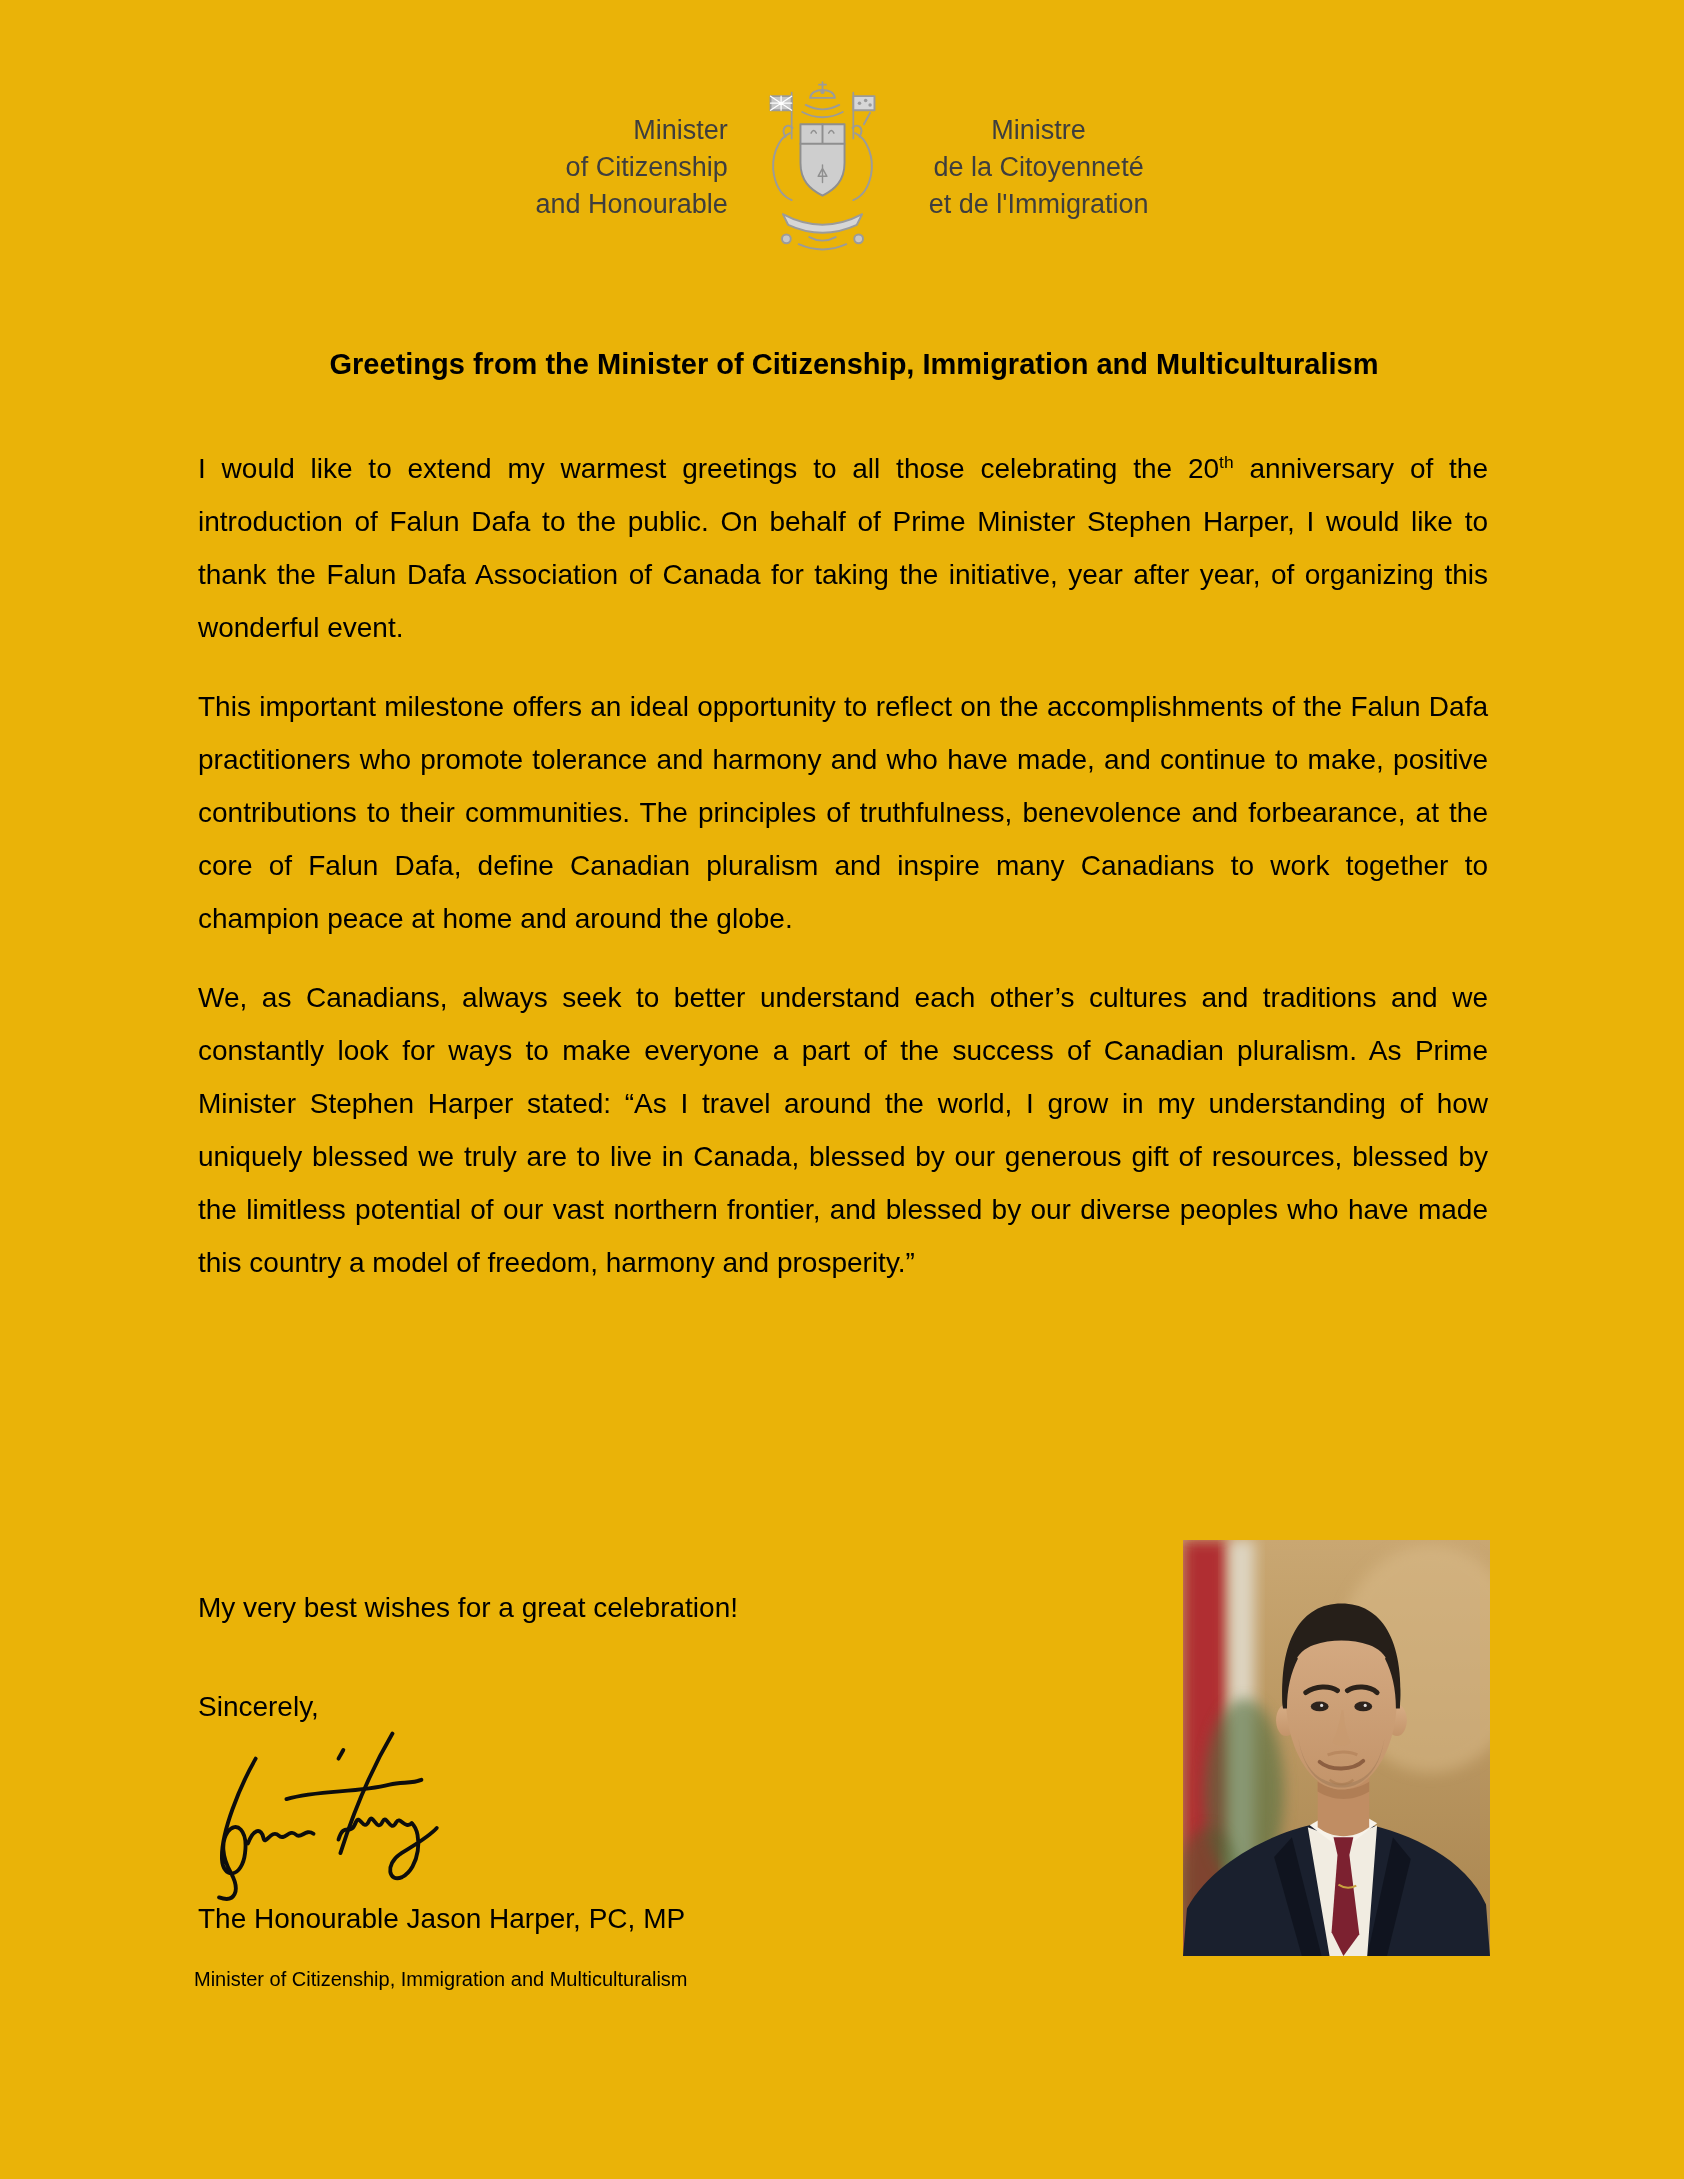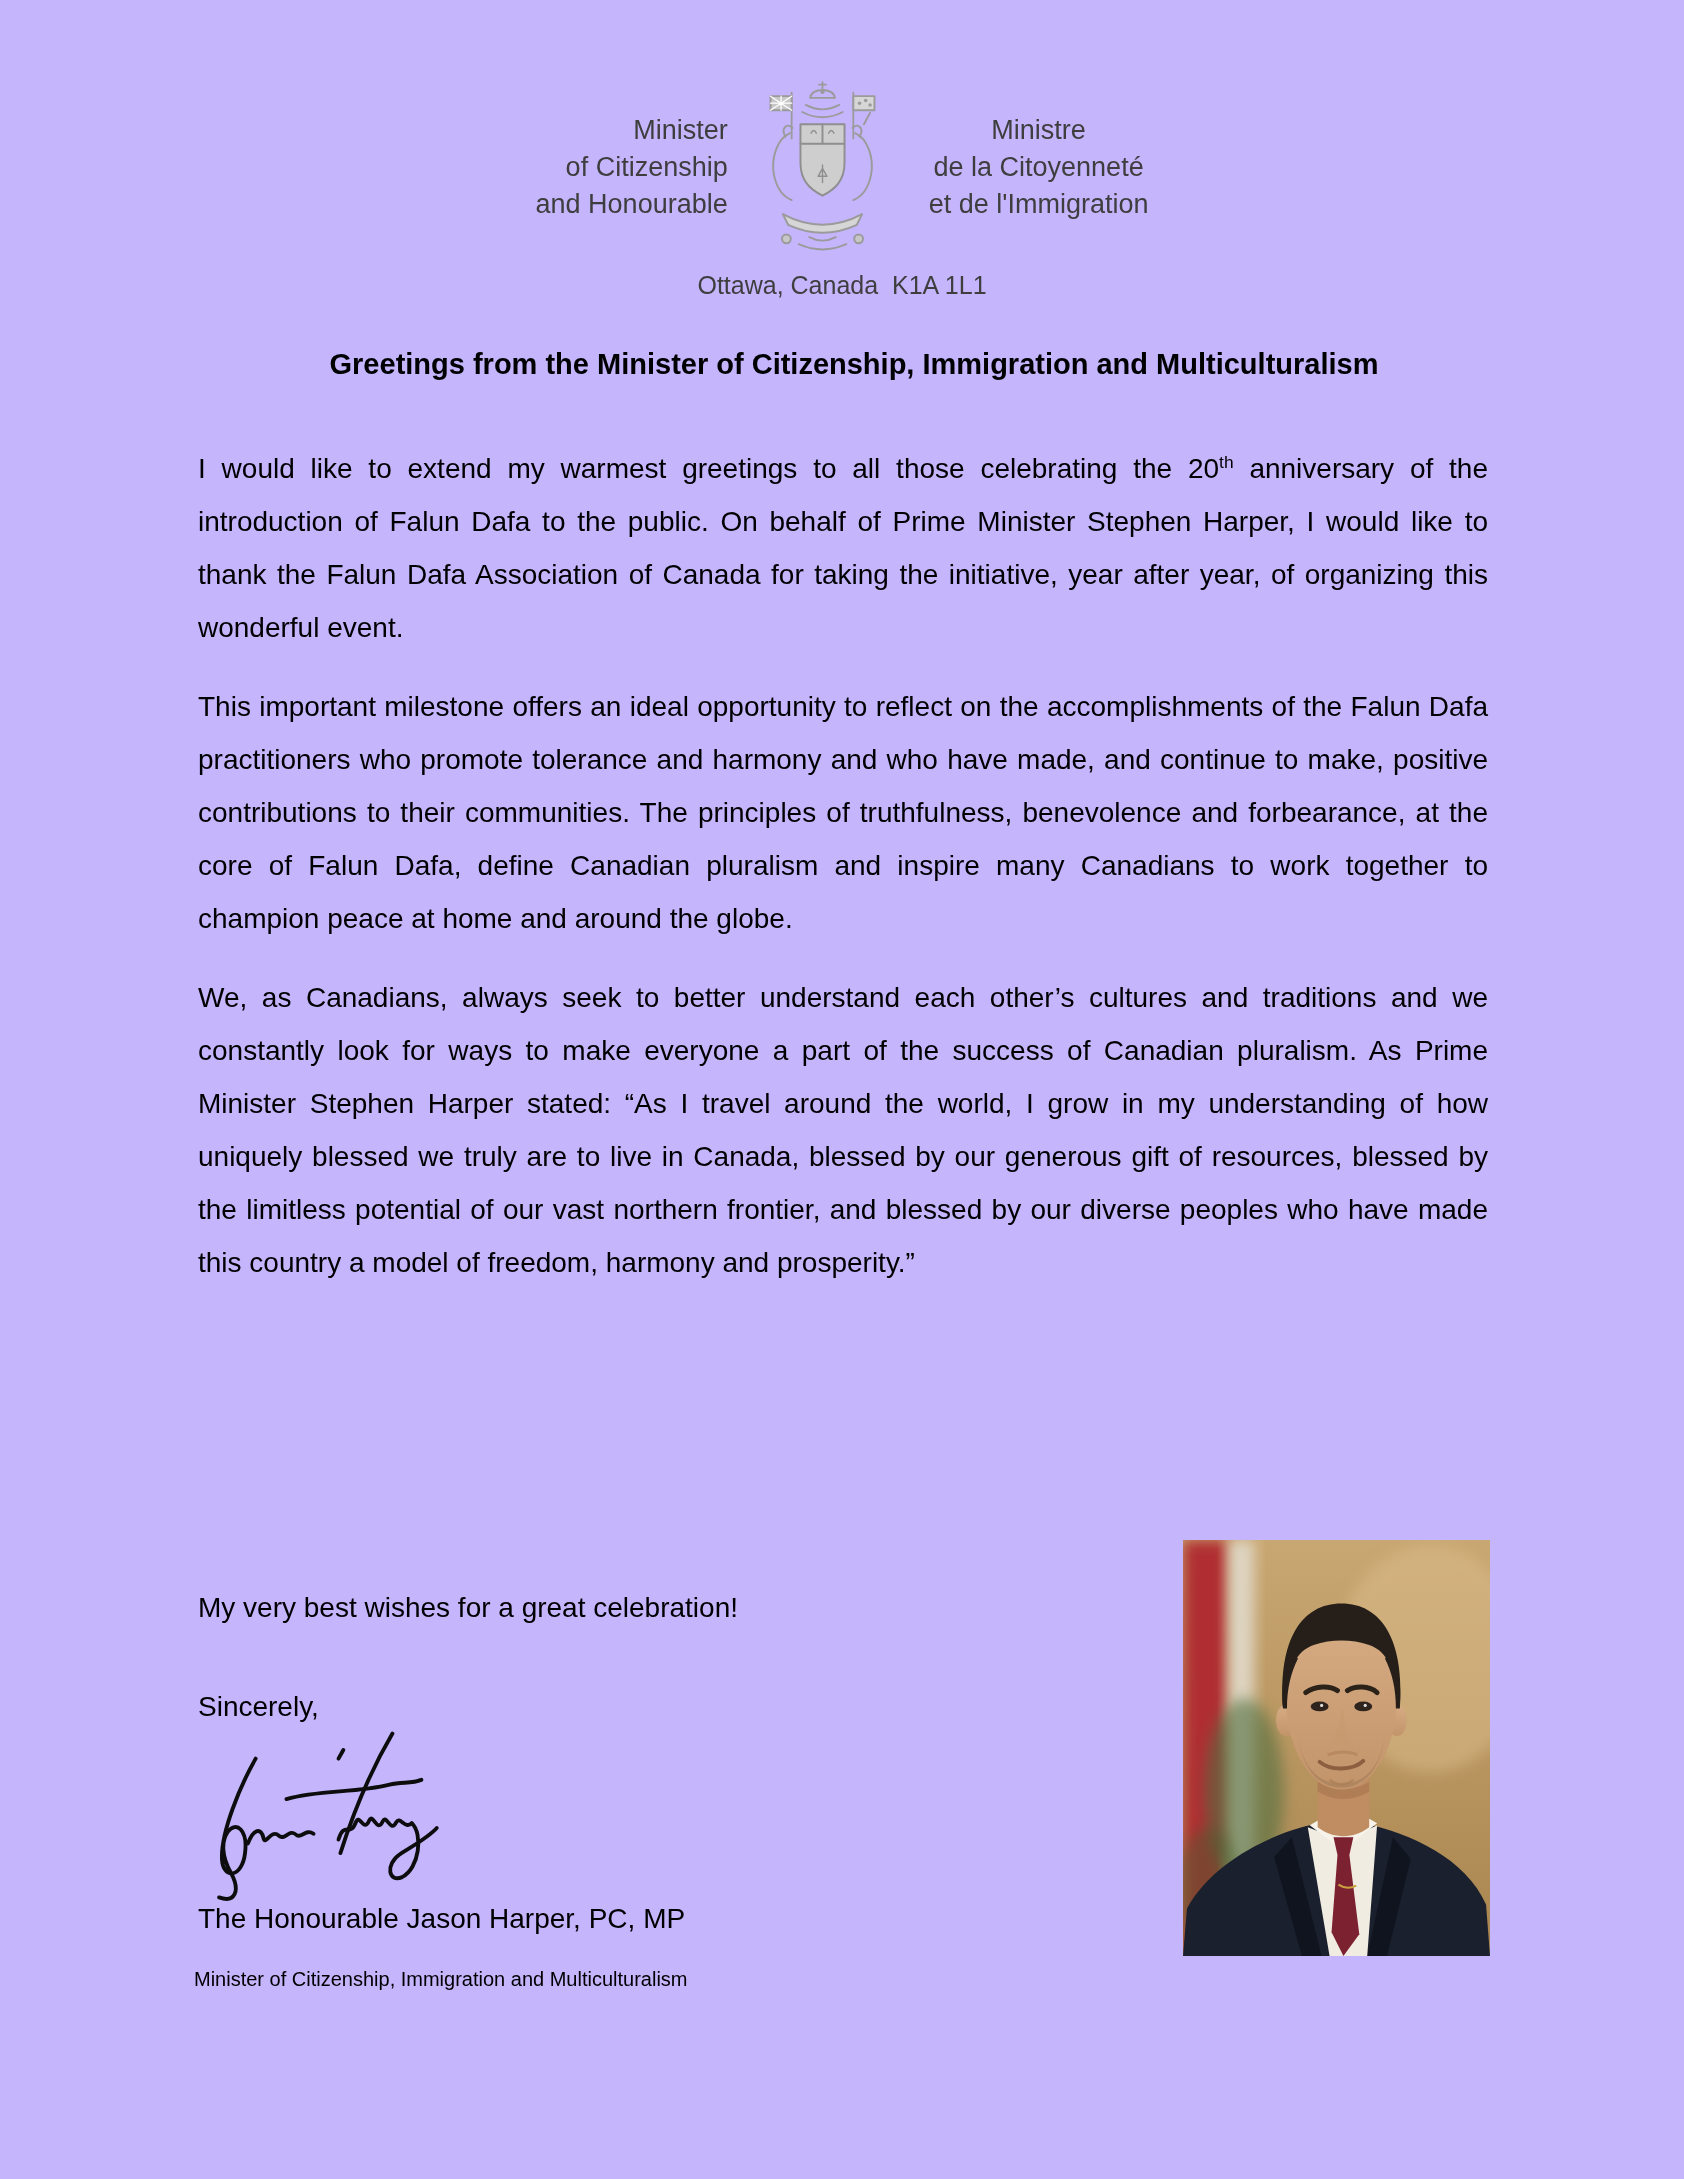--- a/index.html
+++ b/index.html
@@ -1,16 +1,16 @@
 <!DOCTYPE html>
 <html><head>
 <meta charset="utf-8">
 <style>
   html,body{margin:0;padding:0;background:#ffffff;}
-  .page{position:relative;width:1684px;height:2179px;background:#c4b5fd;
+  .page{position:relative;width:1684px;height:2179px;background:#eab308;
         font-family:"Liberation Sans",sans-serif;color:#000;overflow:hidden;}
 
   
   .letterhead{position:absolute;top:75px;left:0;width:100%;
               display:flex;justify-content:center;align-items:center;}
   .lh-block{font-size:27px;line-height:37px;color:#3e3e3e;}
   .lh-en{text-align:right;}
   .lh-fr{text-align:center;}
   .crest{width:133px;height:185px;margin:0 40px 0 28px;flex:0 0 auto;}
   .address{position:absolute;top:271px;left:0;width:100%;text-align:center;
@@ -95,21 +95,20 @@
       </g>
     </svg>
 
     <div class="lh-block lh-fr">
       <div>Ministre</div>
       <div>de la Citoyenneté</div>
       <div>et de l'Immigration</div>
     </div>
   </header>
 
-  <div class="address">Ottawa, Canada  K1A 1L1</div>
 
   <h1 class="title">Greetings from the Minister of Citizenship, Immigration and Multiculturalism</h1>
 
   <main class="body">
     <p><span>I would like to extend my warmest greetings to all those celebrating the 20</span><sup class="ord">th</sup><span> anniversary of the introduction of Falun Dafa to the public. On behalf of Prime Minister Stephen Harper, I would like to thank the Falun Dafa Association of Canada for taking the initiative, year after year, of organizing this wonderful event.</span></p>
     <p>This important milestone offers an ideal opportunity to reflect on the accomplishments of the Falun Dafa practitioners who promote tolerance and harmony and who have made, and continue to make, positive contributions to their communities. The principles of truthfulness, benevolence and forbearance, at the core of Falun Dafa, define Canadian pluralism and inspire many Canadians to work together to champion peace at home and around the globe.</p>
     <p>We, as Canadians, always seek to better understand each other’s cultures and traditions and we constantly look for ways to make everyone a part of the success of Canadian pluralism. As Prime Minister Stephen Harper stated: “As I travel around the world, I grow in my understanding of how uniquely blessed we truly are to live in Canada, blessed by our generous gift of resources, blessed by the limitless potential of our vast northern frontier, and blessed by our diverse peoples who have made this country a model of freedom, harmony and prosperity.”</p>
   </main>
 
   <div class="closing">My very best wishes for a great celebration!</div>

